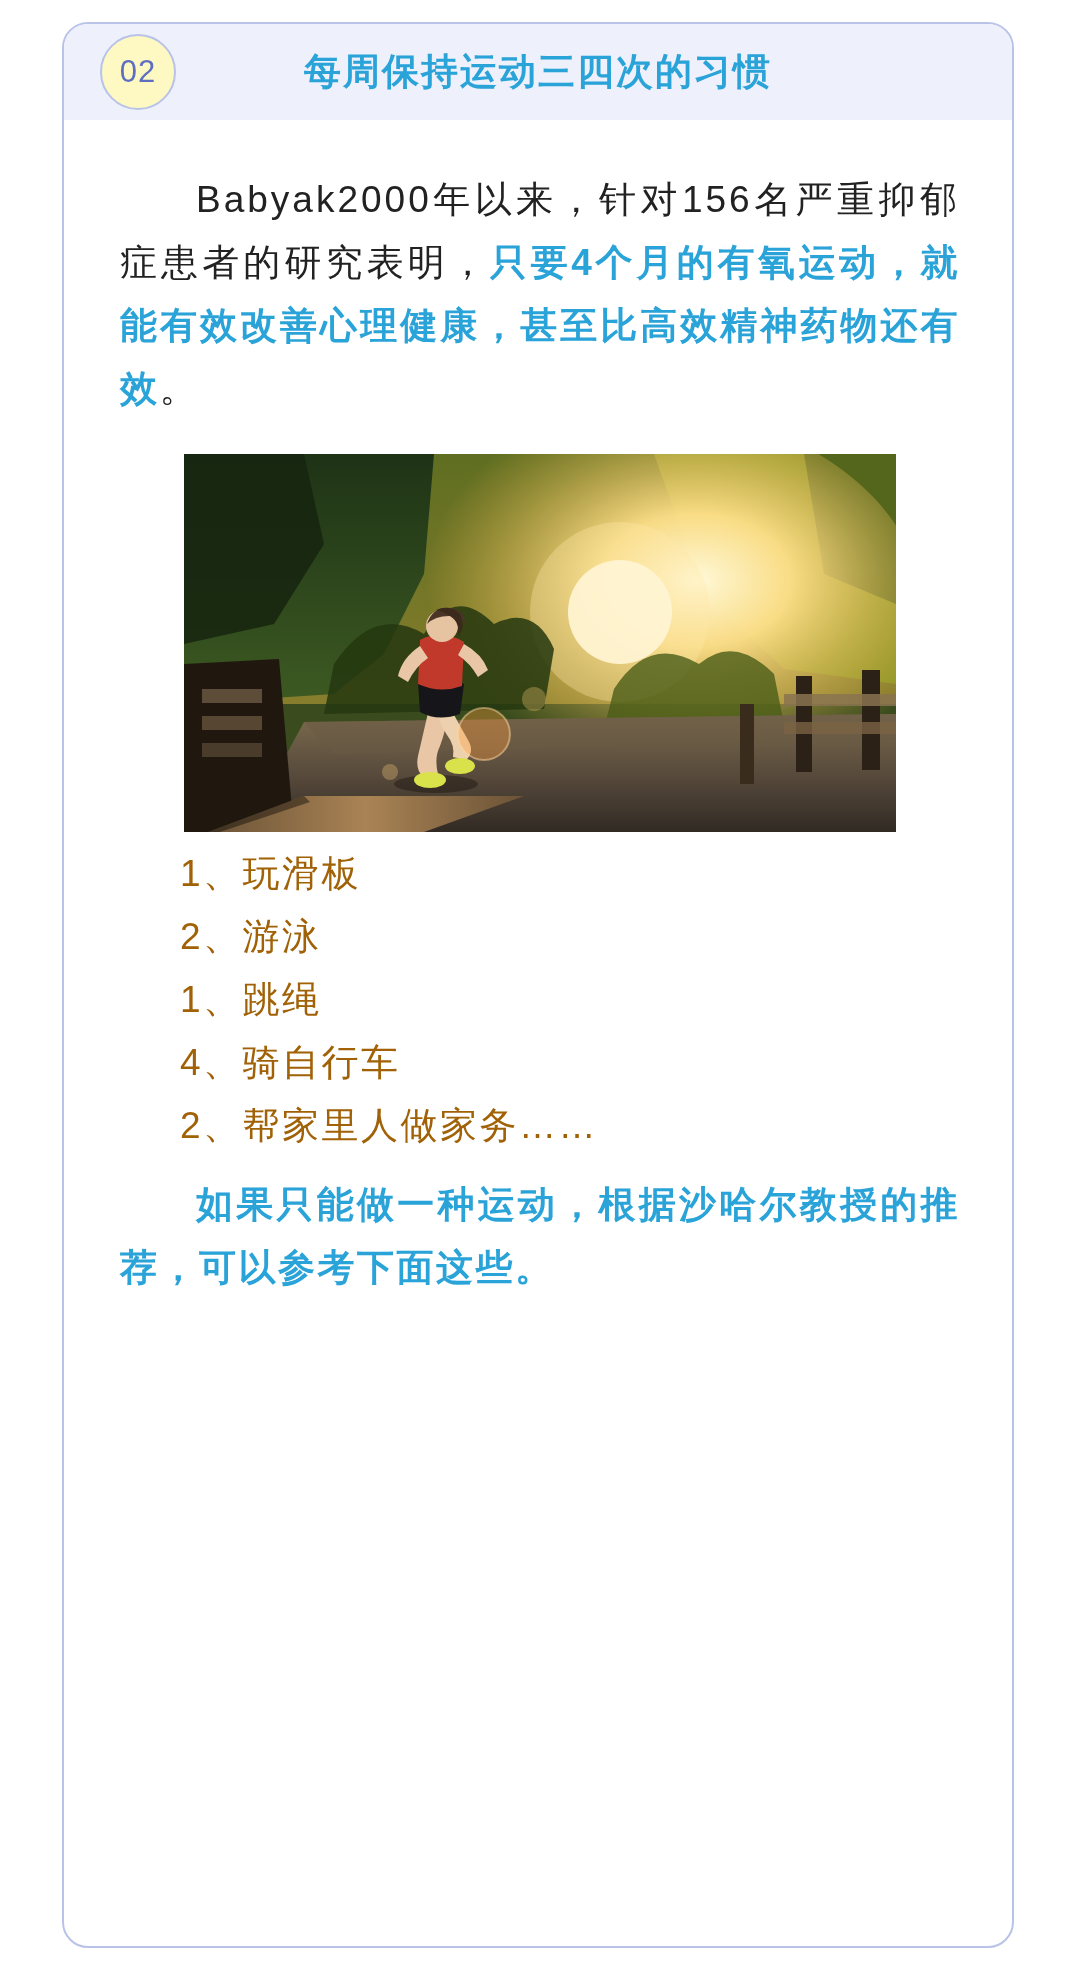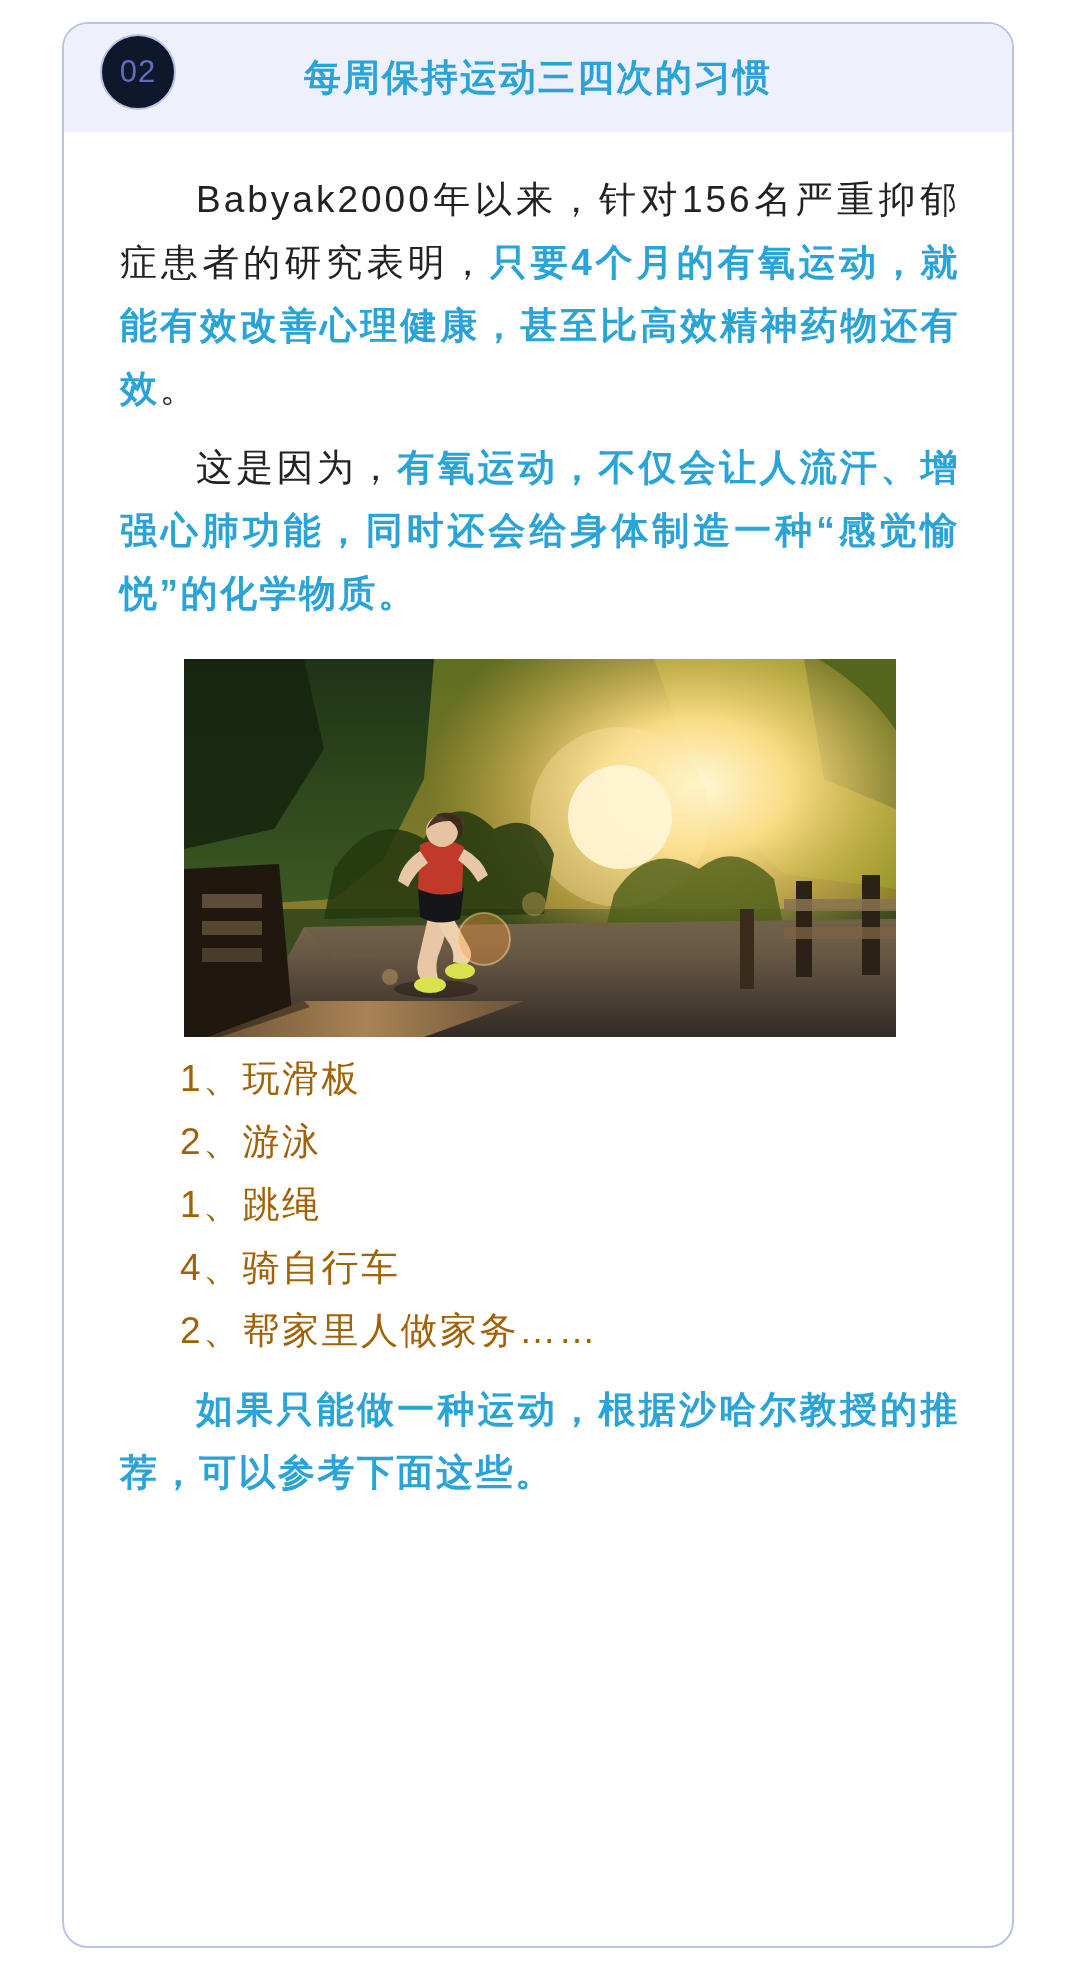--- a/index.html
+++ b/index.html
@@ -34,21 +34,21 @@
     box-sizing: border-box;
     background: #ffffff;
   }
 
   
   .title-band {
     position: absolute;
     left: 0;
     top: 0;
     width: 100%;
-    height: 108px;
+    height: 96px;
     background: #eef1fb;
     border-top-left-radius: 24px;
     border-top-right-radius: 24px;
     display: flex;
     align-items: center;
     justify-content: center;
     box-sizing: border-box;
   }
   .title-text {
     color: #2aa3d8;
@@ -60,21 +60,21 @@
 
   
   .badge {
     position: absolute;
     left: 36px;
     top: 10px;
     width: 72px;
     height: 72px;
     border-radius: 50%;
     border: 2px solid #b9c3e8;
-    background: #0f172a;
+    background: #fef9c3;
     display: flex;
     align-items: center;
     justify-content: center;
     z-index: 5;
   }
   .badge-text {
     color: #5e6fc2;
     font-size: 31px;
     letter-spacing: 1px;
     font-family: "Liberation Sans", sans-serif;
@@ -159,23 +159,20 @@
     <div class="title-band">
       <div class="title-text">每周保持运动三四次的习惯</div>
     </div>
 
     <div class="content">
 
       <p class="indent">
         <span class="blk mono-lead">Babyak2000年以来，针对156名严重抑郁症患者的研究表明，</span><span class="hl">只要4个月的有氧运动，就能有效改善心理健康，甚至比高效精神药物还有效</span><span class="blk">。</span>
       </p>
 
-      <p class="indent">
-        <span class="blk">这是因为，</span><span class="hl">有氧运动，不仅会让人流汗、增强心肺功能，同时还会给身体制造一种“感觉愉悦”的化学物质。</span>
-      </p>
 
       <div class="figure">
         <div class="photo">
           <svg width="712" height="378" viewBox="0 0 712 378">
             <defs>
               <linearGradient id="sky" x1="0" y1="0" x2="1" y2="1">
                 <stop offset="0%" stop-color="#2e4a22"></stop>
                 <stop offset="45%" stop-color="#6f7f2a"></stop>
                 <stop offset="70%" stop-color="#d8b champion"></stop>
               </linearGradient>

